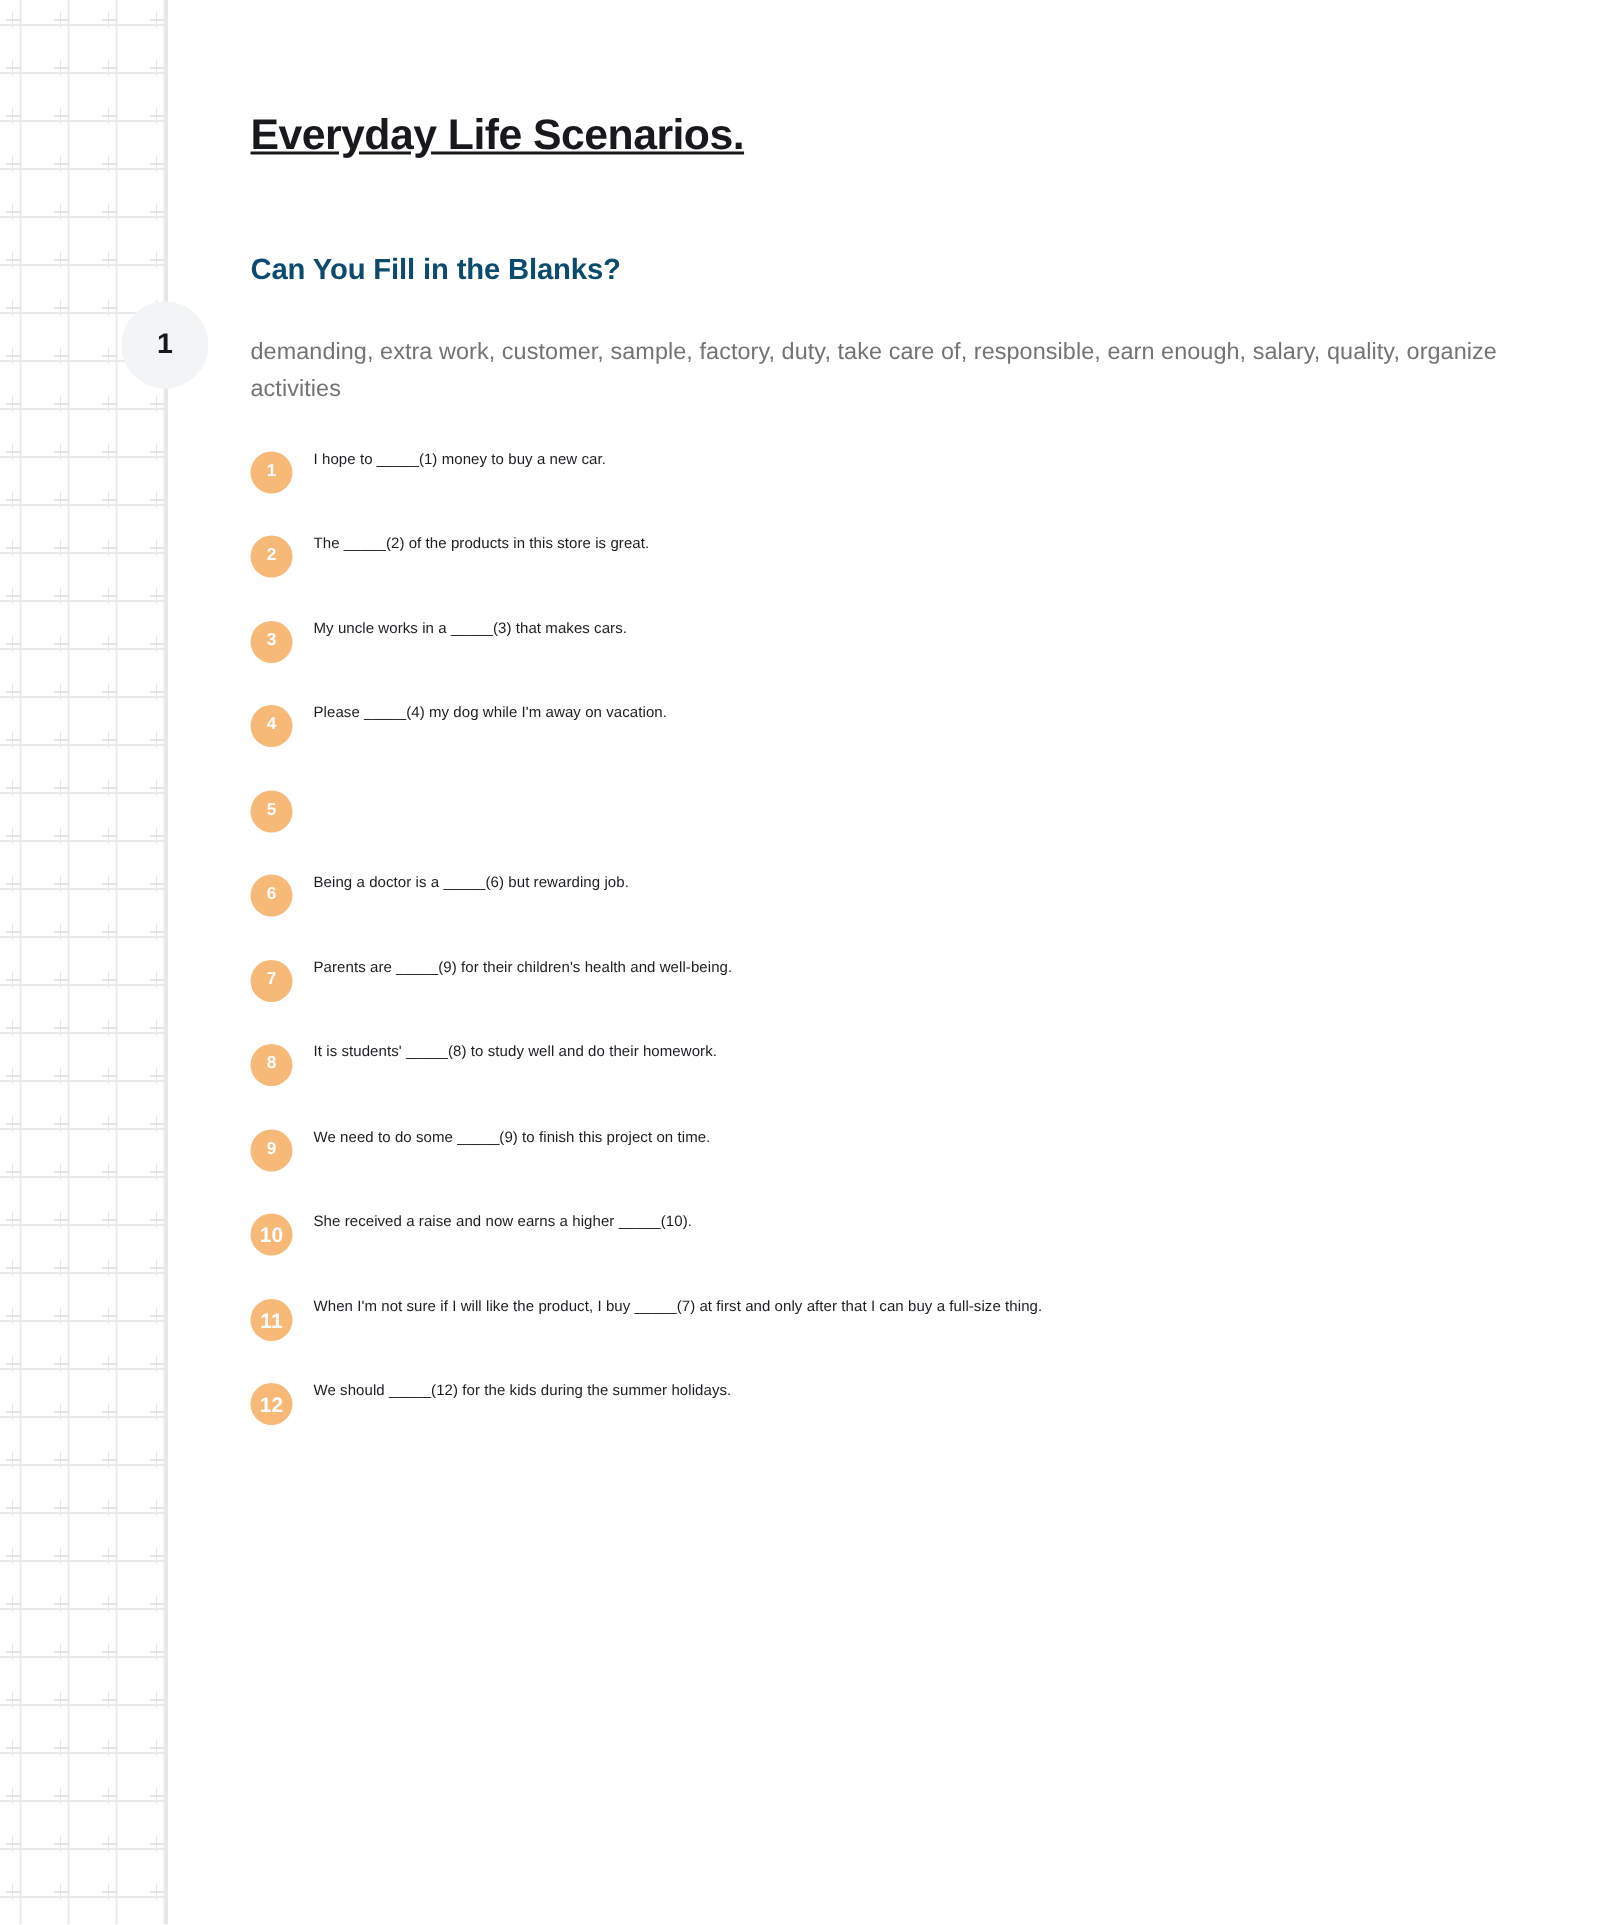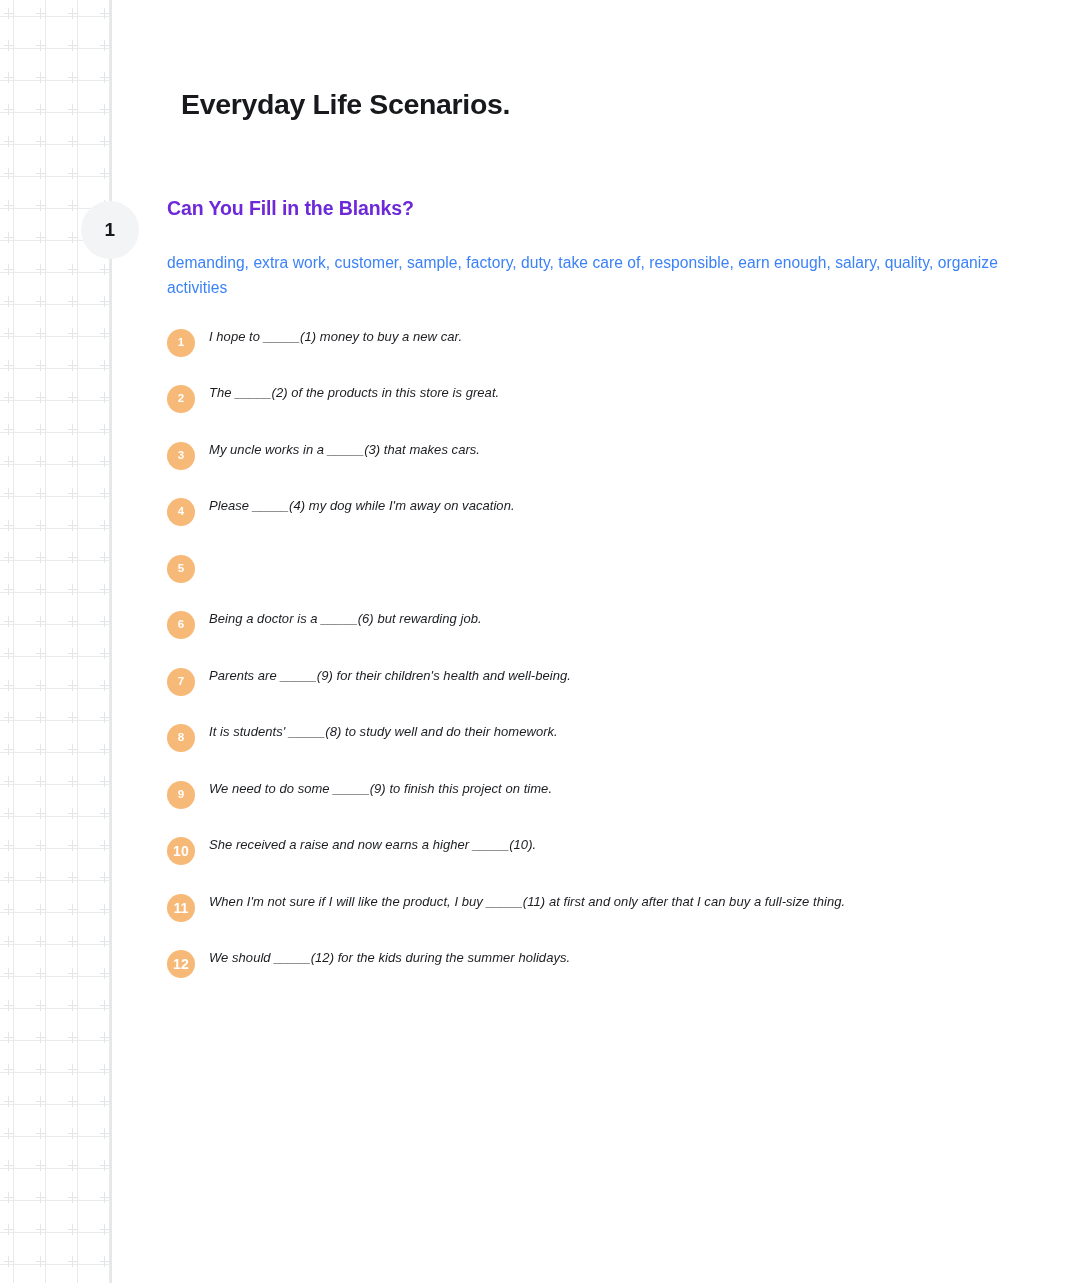--- a/index.html
+++ b/index.html
@@ -111,46 +111,47 @@
 
   
   .content {
     position: absolute;
     left: 167px;
     top: 0;
     width: 830px;
   }
 
   .page-title {
-    margin: 14px;
+    margin: 0;
     padding-top: 73px;
     font-size: 28.5px;
     font-weight: 700;
     color: #17191d;
     letter-spacing: -0.35px;
     line-height: 1.2;
+    text-decoration: underline;
   }
 
   .section-heading {
     margin: 0;
     padding-top: 61px;
     font-size: 19.5px;
     font-weight: 700;
-    color: #6d28d9;
+    color: #0c4a6e;
     letter-spacing: -0.1px;
     line-height: 1.25;
   }
 
   .word-bank {
     margin: 0;
     padding-top: 29px;
     width: 832px;
     font-size: 15.6px;
     font-weight: 400;
-    color: #3b82f6;
+    color: #737373;
     line-height: 1.64;
     letter-spacing: 0.05px;
   }
 
   
   .question-list {
     list-style: none;
     margin: 0;
     padding: 26px 0 0 0;
   }
@@ -178,26 +179,25 @@
     letter-spacing: 0.1px;
   }
   .question-number.two-digit {
     font-size: 14px;
   }
 
   .question-text {
     flex: 1 1 auto;
     padding-left: 14px;
     max-width: 800px;
-    font-size: 13px;
+    font-size: 10px;
     font-weight: 400;
     color: #1b1d21;
     line-height: 1.55;
     letter-spacing: 0.05px;
-    font-style: italic;
   }
 </style>
 </head>
 <body>
 
 <div class="left-margin"></div>
 <div class="divider-rule"></div>
 
 <div class="section-badge">1</div>
 
@@ -244,21 +244,21 @@
       <li class="question-item">
         <span class="question-number">9</span>
         <span class="question-text">We need to do some _____(9) to finish this project on time.</span>
       </li>
       <li class="question-item">
         <span class="question-number two-digit">10</span>
         <span class="question-text">She received a raise and now earns a higher _____(10).</span>
       </li>
       <li class="question-item">
         <span class="question-number two-digit">11</span>
-        <span class="question-text">When I'm not sure if I will like the product, I buy _____(11) at first and only after that I can buy a full-size thing.</span>
+        <span class="question-text">When I'm not sure if I will like the product, I buy _____(7) at first and only after that I can buy a full-size thing.</span>
       </li>
       <li class="question-item">
         <span class="question-number two-digit">12</span>
         <span class="question-text">We should _____(12) for the kids during the summer holidays.</span>
       </li>
     </ul>
 
 </div>
 
 </body></html>

